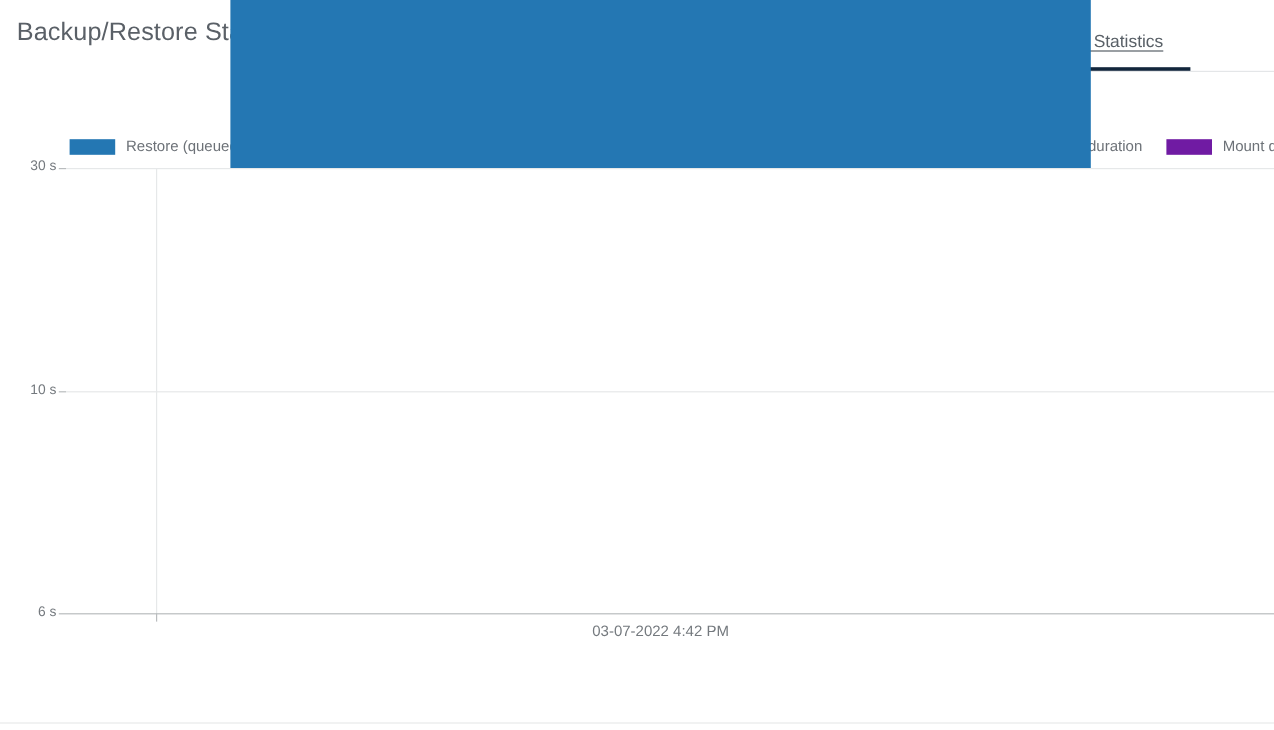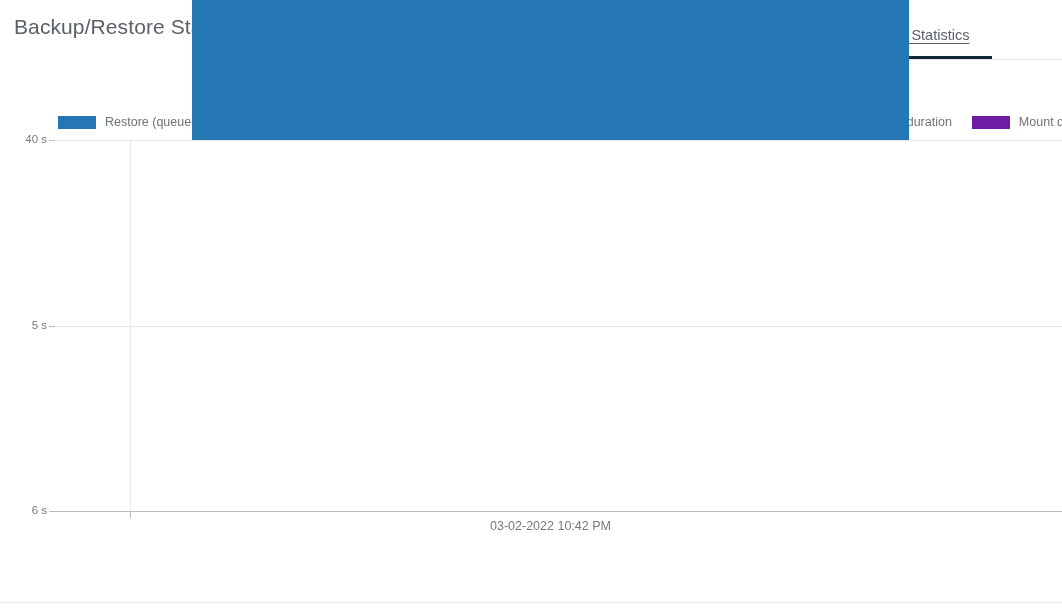--- a/index.html
+++ b/index.html
@@ -258,29 +258,29 @@
     <div class="gridline" id="grid-20">
         <span class="tick"></span>
       </div>
     <div class="gridline" id="grid-10">
         <span class="tick"></span>
       </div>
     <div id="axis-0">
         <span class="tick"></span>
       </div>
 
-    <div class="y-axis-label" id="ylab-20">40 s</div>
-    <div class="y-axis-label" id="ylab-10">5 s</div>
+    <div class="y-axis-label" id="ylab-20">30 s</div>
+    <div class="y-axis-label" id="ylab-10">10 s</div>
     <div class="y-axis-label" id="ylab-0">6 s</div>
 
     <div id="cat-tick"></div>
     <div id="cat-tick-low"></div>
 
     <div class="bar-stack">
       <div class="bar-seg" id="seg-restore-queued" style="bottom: 0px; height: 185.5px; background: rgb(36, 119, 179);"></div>
 
     </div>
 
-    <div id="x-label">03-02-2022 10:42 PM</div>
+    <div id="x-label">03-07-2022 4:42 PM</div>
   </div>
 </div>
 
 <div id="footer-rule"></div>
 
 </body></html>

